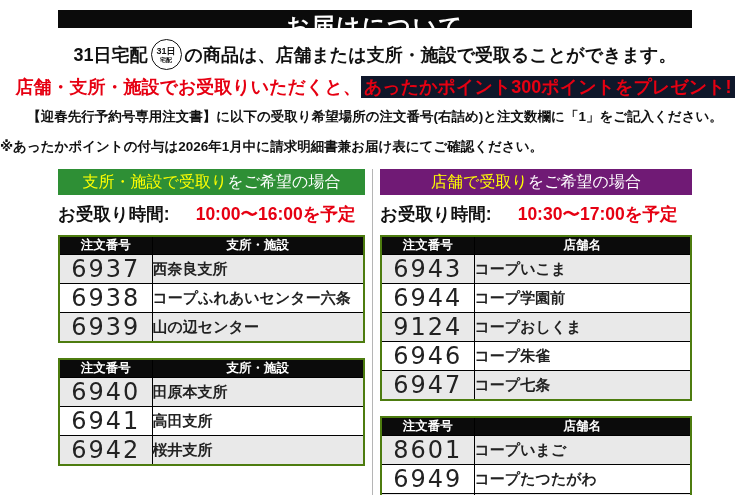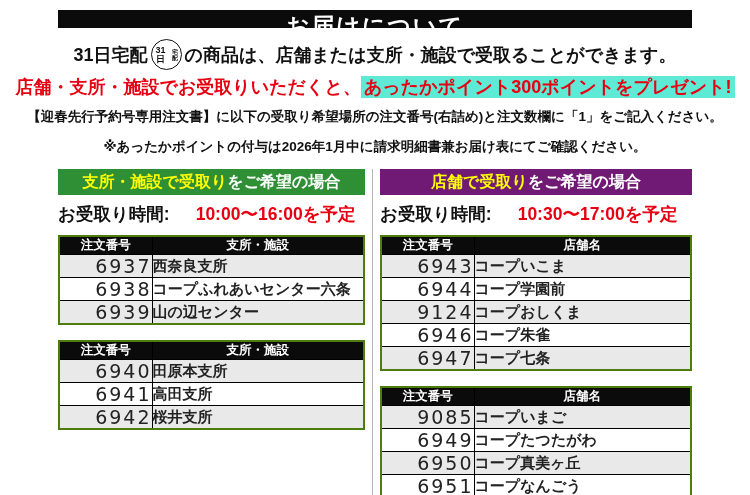--- a/index.html
+++ b/index.html
@@ -27,51 +27,52 @@
   .line1 {
     margin-top: 11px;
     text-align: center;
     font-size: 18px;
     font-weight: bold;
     color: #111;
     display: flex; align-items: center; justify-content: center;
   }
   .badge {
     display: inline-flex;
+    flex-direction: column;
     align-items: center;
     justify-content: center;
     width: 31px; height: 31px;
     border: 1.5px solid #111;
     border-radius: 50%;
     margin: 0 3px;
     line-height: 1;
     flex: 0 0 auto;
   }
   .badge .b1 { font-size: 9px; font-weight: bold; }
   .badge .b2 { font-size: 6px; font-weight: bold; margin-top: 1px; }
 
   .line2 {
     margin-top: 5px;
     text-align: center;
     font-size: 18px;
     font-weight: bold;
     color: #e60012;
   }
-  .line2 .hl { background: #5eead4; padding: 1px 3px; }
+  .line2 .hl { background: #0f172a; padding: 1px 3px; }
 
   .line3 {
     margin-top: 9px;
     text-align: center;
     font-size: 13.5px;
     font-weight: bold;
     color: #111;
   }
   .line4 {
     margin-top: 12px;
-    text-align: center;
+    text-align: left;
     font-size: 13.5px;
     font-weight: bold;
     color: #111;
   }
 
   
   .columns {
     margin: 13px 58px 0 58px;
     display: flex;
     align-items: flex-start;
@@ -84,21 +85,21 @@
     min-height: 302px;
     margin: 0 7px;
   }
   .col-right { flex: 1 1 auto; }
 
   .sec-header {
     height: 26px;
     line-height: 26px;
     text-align: center;
     font-size: 16px;
-    font-weight: bold;
+    font-weight: normal;
     color: #fff;
     white-space: nowrap;
   }
   .sec-header .yel { color: #ffff00; }
   .sec-header.green { background: #2e8f35; }
   .sec-header.blue  { background: #701a75; }
 
   .time-line {
     margin-top: 7px;
     font-size: 17.5px;
@@ -125,22 +126,22 @@
   }
   table.loc td {
     border: 1px solid #000;
     height: 20px;
     padding: 0 0 0 0;
   }
   table.loc tr:nth-child(odd)  td { background: #e9e9e9; }
   table.loc tr:nth-child(even) td { background: #ffffff; }
   td.num {
     width: 93px;
-    text-align: right;
-    font-size: 19px;
+    text-align: center;
+    font-size: 24px;
     font-family: "DejaVu Sans", sans-serif;
     color: #222;
     letter-spacing: 2px;
   }
   td.nam {
     font-size: 15px;
     font-weight: bold;
     color: #222;
     padding-left: 6px;
   }
@@ -270,21 +271,21 @@
       <div class="tbl-gap"></div>
       <table class="loc">
           <thead>
             <tr>
               <th>注文番号</th>
               <th>店舗名</th>
             </tr>
           </thead>
           <tbody>
             <tr>
-              <td class="num">9085</td>
+              <td class="num">8601</td>
               <td class="nam">コープいまご</td>
             </tr>
             <tr>
               <td class="num">6949</td>
               <td class="nam">コープたつたがわ</td>
             </tr>
             <tr>
               <td class="num">6950</td>
               <td class="nam">コープ真美ヶ丘</td>
             </tr>

